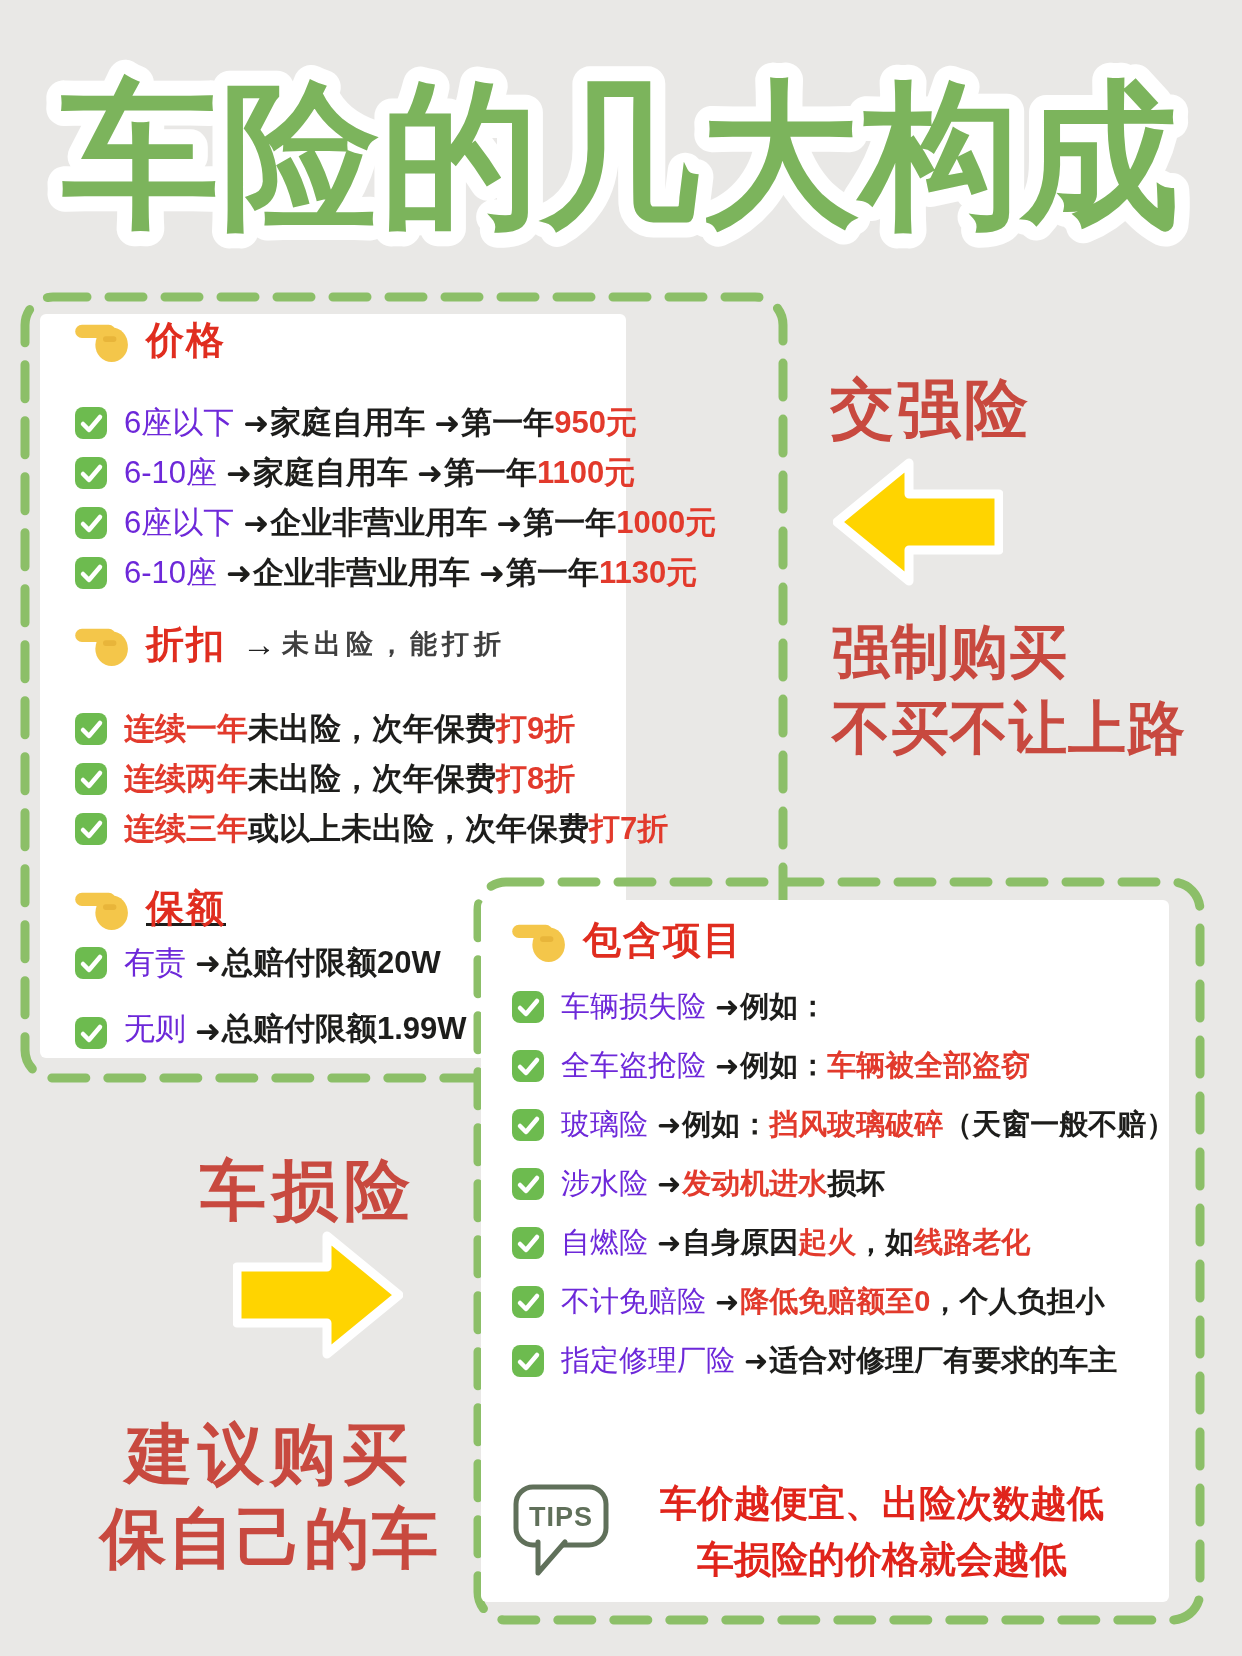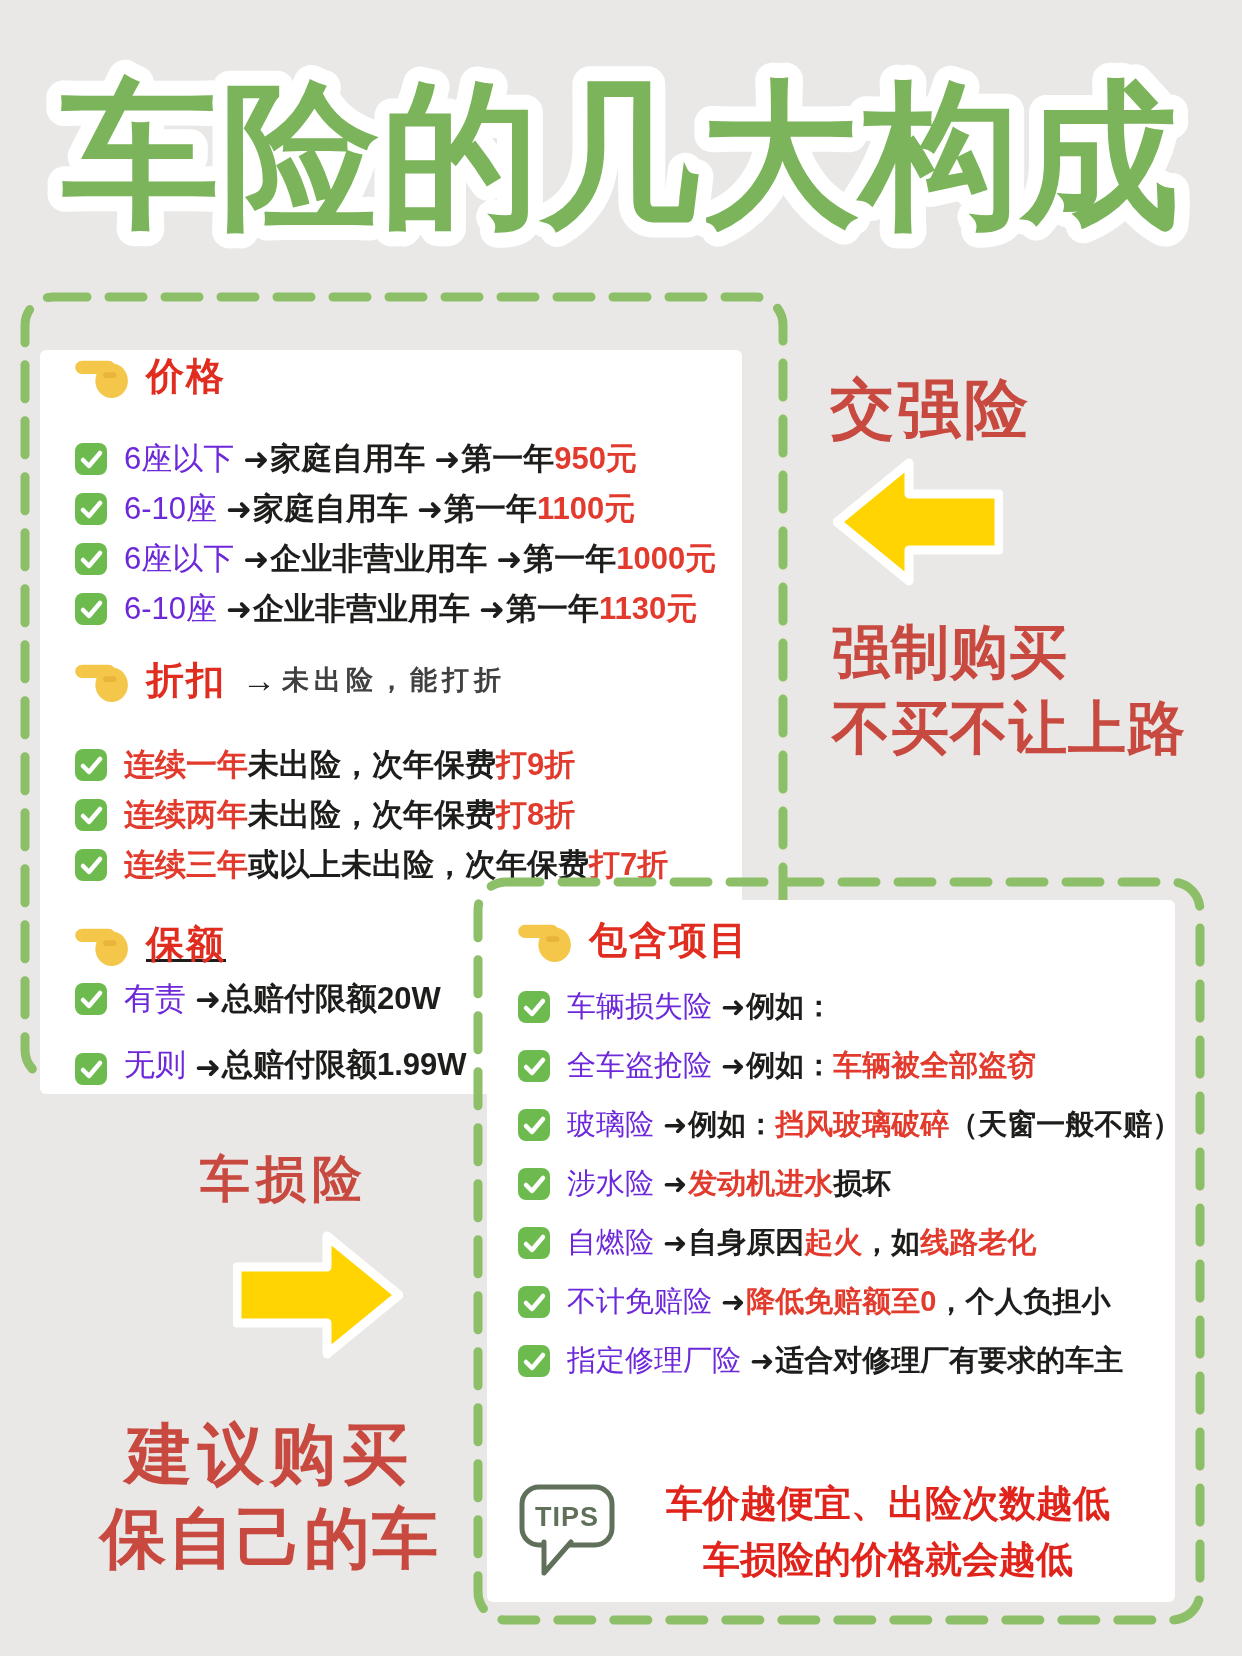--- a/index.html
+++ b/index.html
@@ -11,23 +11,23 @@
   .title-svg{position:absolute;left:0;top:28px;z-index:1;}
   .title-svg text{font-family:"Liberation Sans","DejaVu Sans",sans-serif;font-weight:bold;
         fill:#7cb45c;stroke:#ffffff;stroke-width:30px;paint-order:stroke;stroke-linejoin:round;
         font-size:158px;letter-spacing:2px;}
 
   
   .panel{position:absolute;}
   .panel-border{position:absolute;left:0;top:0;}
   .panel-inner{position:absolute;background:#ffffff;border-radius:6px;}
   #panelA{left:20px;top:292px;width:768px;height:791px;z-index:2;}
-  #panelA .panel-inner{left:20px;top:22px;width:702px;height:744px;padding:2px 0 0 34px;box-sizing:border-box;margin-top:36px;}
+  #panelA .panel-inner{left:20px;top:22px;width:586px;height:744px;padding:2px 0 0 34px;box-sizing:border-box;}
   #panelB{left:473px;top:877px;width:732px;height:748px;z-index:4;}
-  #panelB .panel-inner{left:14px;top:23px;width:688px;height:702px;padding:16px 0 0 30px;box-sizing:border-box;}
+  #panelB .panel-inner{left:8px;top:23px;width:688px;height:702px;padding:16px 0 0 30px;box-sizing:border-box;}
 
   
   .sec-h{display:flex;align-items:center;height:48px;}
   .finger{width:58px;height:46px;margin-right:14px;flex:0 0 auto;}
   .ht{font-size:38px;font-weight:900;color:#e02d1f;letter-spacing:2px;}
   .thin-ar{font-size:34px;font-weight:500;color:#222;margin:0 6px 0 16px;}
   .note{color:#404040;font-size:27px;font-weight:700;letter-spacing:5px;}
 
   
   .row{display:flex;align-items:center;font-size:31px;font-weight:600;height:50px;white-space:nowrap;}
@@ -44,21 +44,21 @@
   .rows-b{margin-top:16px;}
   .rows-b .row{height:54px;margin-bottom:5px;font-size:29px;}
 
   
   .callout{position:absolute;color:#c8493f;font-weight:900;z-index:3;}
   #jqx{left:830px;top:366px;font-size:64px;letter-spacing:3px;}
   #arrow-left{left:833px;top:458px;}
   #mand{left:832px;top:614px;font-size:58px;line-height:76px;letter-spacing:1px;}
 
   
-  #cdx{left:200px;top:1146px;font-size:50px;letter-spacing:6px;z-index:5;}
+  #cdx{left:200px;top:1146px;font-size:66px;letter-spacing:6px;z-index:5;}
   #arrow-right{left:233px;top:1231px;z-index:5;}
   #sug{left:10px;top:1412px;width:520px;text-align:center;font-size:66px;line-height:84px;z-index:5;}
   #sug .l1{letter-spacing:6px;}
   #sug .l2{letter-spacing:2px;}
 
   
   .tips{display:flex;align-items:flex-start;margin-top:76px;padding-right:16px;}
   .tips-bubble{flex:0 0 100px;height:112px;margin-top:8px;}
   .tips-text{flex:1;text-align:center;color:#e0241b;font-weight:900;font-size:37px;line-height:56px;padding-top:12px;}
 </style>

